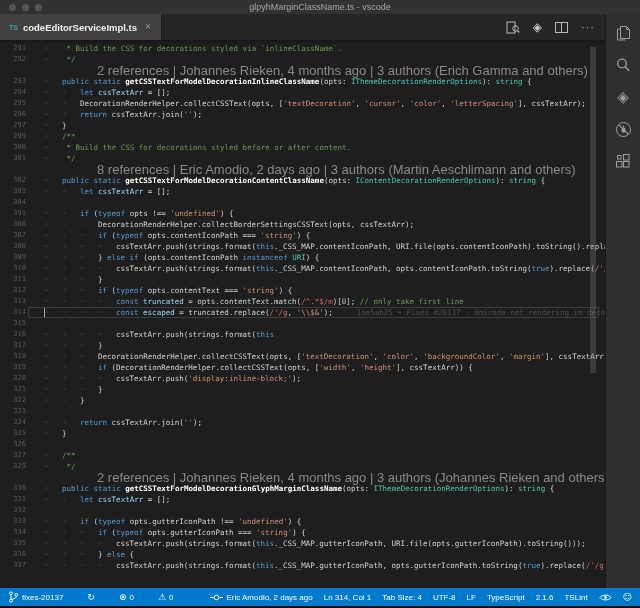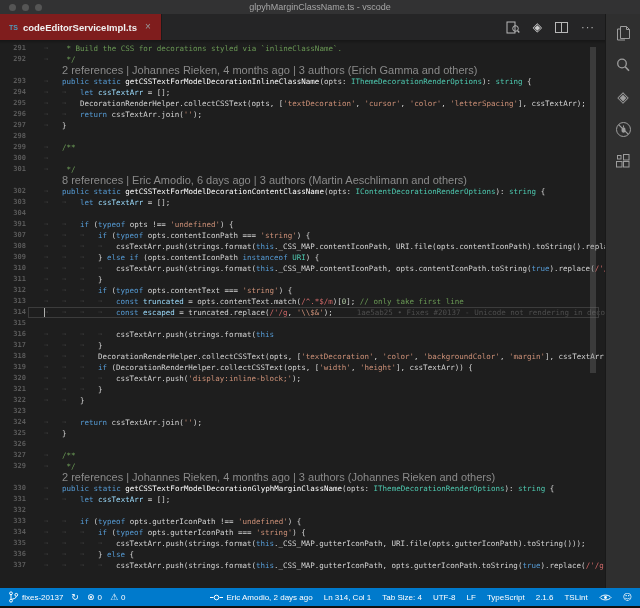--- a/index.html
+++ b/index.html
@@ -11,55 +11,55 @@
   .traffic{position:absolute;left:9px;top:4px;display:flex;gap:6px;}
   .traffic span{width:7px;height:7px;border-radius:50%;background:#555;display:block;}
   .title-text{font-size:9px;color:#a6a6a6;line-height:14px;}
 
   
   .content{display:flex;height:574px;}
   .editor-col{width:606px;display:flex;flex-direction:column;background:#1e1e1e;}
 
   
   .tabbar{height:26px;background:#252526;display:flex;align-items:stretch;position:relative;flex:none;}
-  .tab{display:flex;align-items:center;gap:5px;padding:0 10px 0 9px;background:#7f1d1d;border-right:1px solid #1b1b1b;}
+  .tab{display:flex;align-items:center;gap:5px;padding:0 10px 0 9px;background:#404040;border-right:1px solid #1b1b1b;}
   .tab-badge{font-size:7px;font-weight:bold;color:#519aba;}
   .tab-name{font-size:9.5px;font-weight:600;color:#f0f0f0;}
   .tab-close{font-size:10px;color:#9a9a9a;margin-left:3px;line-height:10px;}
   .tab-actions{margin-left:auto;display:flex;align-items:center;gap:13px;padding-right:10px;color:#b8b8b8;}
   .tab-actions .icon{display:flex;align-items:center;}
   .glyph-diamond{font-size:12px;color:#cfcfcf;font-family:"DejaVu Sans",sans-serif;}
   .more-dots{font-size:11px;letter-spacing:1px;color:#b8b8b8;}
 
   
   .editor{position:relative;flex:1;overflow:hidden;background:#1e1e1e;}
   .editor::before{content:'';position:absolute;left:0;right:0;top:0;height:4px;background:linear-gradient(#161616,rgba(22,22,22,0));z-index:5;pointer-events:none;}
   .rows{position:absolute;left:0;top:3px;right:0;}
   .row{position:relative;height:11px;line-height:11px;white-space:pre;font-family:"DejaVu Sans Mono",monospace;font-size:7.5px;display:flex;align-items:center;}
-  .ln{display:inline-block;width:26px;flex:none;text-align:right;color:#5a5a5a;font-size:7px;font-weight:bold;}
+  .ln{display:inline-block;width:26px;flex:none;text-align:right;color:#5a5a5a;font-size:7px;}
   .gut-gap{display:inline-block;width:18px;flex:none;}
   .tabch{display:inline-block;width:18px;flex:none;color:#3e3e3e;font-size:7px;}
-  .row.lens{padding-left:62px;color:#8a8a8a;font-size:11px;font-family:"Liberation Sans",sans-serif;}
+  .row.lens{padding-left:97px;color:#8a8a8a;font-size:13px;font-family:"Liberation Sans",sans-serif;}
   .row.cur::after{content:'';position:absolute;left:28px;right:6px;top:0;bottom:0;border:1px solid #3c3c3c;pointer-events:none;}
   .cursor-caret{position:absolute;left:44px;top:1px;bottom:1px;width:1px;background:#aeafad;}
   .blame{color:#4d4d4d;font-size:7.5px;margin-left:24px;}
   
   .tk-d{color:#d4d4d4}.tk-k{color:#569cd6}.tk-t{color:#4ec9b0}.tk-s{color:#ce9178}
-  .tk-c{color:#6a9955}.tk-f{color:#ffffff;font-weight:normal}.tk-v{color:#9cdcfe}
+  .tk-c{color:#6a9955}.tk-f{color:#ffffff;font-weight:bold}.tk-v{color:#9cdcfe}
   .tk-r{color:#d16969}.tk-n{color:#b5cea8}
   .vscroll{position:absolute;right:9px;top:7px;width:6px;height:326px;background:rgba(121,121,121,.32);z-index:6;}
 
   
   .activitybar{width:34px;background:#2f2f2f;border-left:1px solid #191919;display:flex;flex-direction:column;align-items:center;padding-top:9px;gap:12px;}
   .activitybar .ab-item{width:20px;height:20px;display:flex;align-items:center;justify-content:center;color:#9d9d9d;}
   .activitybar .glyph-diamond{font-size:15px;color:#9d9d9d;}
 
   
   .statusbar{height:18px;background:#007acc;display:flex;align-items:center;padding:0 8px;color:#ffffff;font-size:8px;}
-  .sb-left{display:flex;align-items:center;gap:8px;text-align:right;}
+  .sb-left{display:flex;align-items:center;gap:24px;text-align:right;}
   .sb-right{margin-left:auto;display:flex;align-items:flex-end;gap:11px;}
   .sb-item{display:flex;align-items:center;gap:3px;white-space:nowrap;}
   .sb-item .uni{font-size:9px;line-height:9px;font-family:"DejaVu Sans",sans-serif;}
   .window-bottom{height:2px;background:#101010;}
   svg{display:block;}
 </style>
 </head>
 <body>
 
 <div class="window">
@@ -115,29 +115,29 @@
       <div class="editor">
         <div class="rows" id="code-rows">
             <div class="row code"><span class="ln">291</span><span class="gut-gap"></span><span class="tabch">→</span><span class="tk-c"> * Build the CSS for decorations styled via `inlineClassName`.</span></div>
             <div class="row code"><span class="ln">292</span><span class="gut-gap"></span><span class="tabch">→</span><span class="tk-c"> */</span></div>
             <div class="row lens">2 references | Johannes Rieken, 4 months ago | 3 authors (Erich Gamma and others)</div>
             <div class="row code"><span class="ln">293</span><span class="gut-gap"></span><span class="tabch">→</span><span class="tk-k">public</span><span class="tk-d"> </span><span class="tk-k">static</span><span class="tk-d"> </span><span class="tk-f">getCSSTextForModelDecorationInlineClassName</span><span class="tk-d">(opts: </span><span class="tk-t">IThemeDecorationRenderOptions</span><span class="tk-d">): </span><span class="tk-t">string</span><span class="tk-d"> {</span></div>
             <div class="row code"><span class="ln">294</span><span class="gut-gap"></span><span class="tabch">→</span><span class="tabch">→</span><span class="tk-k">let</span><span class="tk-d"> </span><span class="tk-v">cssTextArr</span><span class="tk-d"> = [];</span></div>
             <div class="row code"><span class="ln">295</span><span class="gut-gap"></span><span class="tabch">→</span><span class="tabch">→</span><span class="tk-d">DecorationRenderHelper.collectCSSText(opts, [</span><span class="tk-s">'textDecoration'</span><span class="tk-d">, </span><span class="tk-s">'cursor'</span><span class="tk-d">, </span><span class="tk-s">'color'</span><span class="tk-d">, </span><span class="tk-s">'letterSpacing'</span><span class="tk-d">], cssTextArr);</span></div>
             <div class="row code"><span class="ln">296</span><span class="gut-gap"></span><span class="tabch">→</span><span class="tabch">→</span><span class="tk-k">return</span><span class="tk-d"> cssTextArr.join(</span><span class="tk-s">''</span><span class="tk-d">);</span></div>
             <div class="row code"><span class="ln">297</span><span class="gut-gap"></span><span class="tabch">→</span><span class="tk-d">}</span></div>
-            <div class="row code"><span class="ln">298</span><span class="gut-gap"></span></div>
             <div class="row code"><span class="ln">299</span><span class="gut-gap"></span><span class="tabch">→</span><span class="tk-c">/**</span></div>
-            <div class="row code"><span class="ln">300</span><span class="gut-gap"></span><span class="tabch">→</span></div>
+            <div class="row code"><span class="ln">300</span><span class="gut-gap"></span><span class="tabch">→</span><span class="tk-c"> * Build the CSS for decorations styled before or after content.</span></div>
             <div class="row code"><span class="ln">301</span><span class="gut-gap"></span><span class="tabch">→</span><span class="tk-c"> */</span></div>
-            <div class="row lens">8 references | Eric Amodio, 6 days ago | 3 authors (Martin Aeschlimann and others)</div>
+            <div class="row lens">8 references | Eric Amodio, 2 days ago | 3 authors (Martin Aeschlimann and others)</div>
             <div class="row code"><span class="ln">302</span><span class="gut-gap"></span><span class="tabch">→</span><span class="tk-k">public</span><span class="tk-d"> </span><span class="tk-k">static</span><span class="tk-d"> </span><span class="tk-f">getCSSTextForModelDecorationContentClassName</span><span class="tk-d">(opts: </span><span class="tk-t">IContentDecorationRenderOptions</span><span class="tk-d">): </span><span class="tk-t">string</span><span class="tk-d"> {</span></div>
             <div class="row code"><span class="ln">303</span><span class="gut-gap"></span><span class="tabch">→</span><span class="tabch">→</span><span class="tk-k">let</span><span class="tk-d"> </span><span class="tk-v">cssTextArr</span><span class="tk-d"> = [];</span></div>
             <div class="row code"><span class="ln">304</span><span class="gut-gap"></span></div>
             <div class="row code"><span class="ln">391</span><span class="gut-gap"></span><span class="tabch">→</span><span class="tabch">→</span><span class="tk-k">if</span><span class="tk-d"> (</span><span class="tk-k">typeof</span><span class="tk-d"> opts !== </span><span class="tk-s">'undefined'</span><span class="tk-d">) {</span></div>
+            <div class="row code"><span class="ln">306</span><span class="gut-gap"></span><span class="tabch">→</span><span class="tabch">→</span><span class="tabch">→</span><span class="tk-d">DecorationRenderHelper.collectBorderSettingsCSSText(opts, cssTextArr);</span></div>
             <div class="row code"><span class="ln">307</span><span class="gut-gap"></span><span class="tabch">→</span><span class="tabch">→</span><span class="tabch">→</span><span class="tk-k">if</span><span class="tk-d"> (</span><span class="tk-k">typeof</span><span class="tk-d"> opts.contentIconPath === </span><span class="tk-s">'string'</span><span class="tk-d">) {</span></div>
             <div class="row code"><span class="ln">308</span><span class="gut-gap"></span><span class="tabch">→</span><span class="tabch">→</span><span class="tabch">→</span><span class="tabch">→</span><span class="tk-d">cssTextArr.push(strings.format(</span><span class="tk-k">this</span><span class="tk-d">._CSS_MAP.contentIconPath, URI.file(opts.contentIconPath).toString().replace(</span></div>
             <div class="row code"><span class="ln">309</span><span class="gut-gap"></span><span class="tabch">→</span><span class="tabch">→</span><span class="tabch">→</span><span class="tk-d">} </span><span class="tk-k">else</span><span class="tk-d"> </span><span class="tk-k">if</span><span class="tk-d"> (opts.contentIconPath </span><span class="tk-k">instanceof</span><span class="tk-d"> </span><span class="tk-t">URI</span><span class="tk-d">) {</span></div>
             <div class="row code"><span class="ln">310</span><span class="gut-gap"></span><span class="tabch">→</span><span class="tabch">→</span><span class="tabch">→</span><span class="tabch">→</span><span class="tk-d">cssTextArr.push(strings.format(</span><span class="tk-k">this</span><span class="tk-d">._CSS_MAP.contentIconPath, opts.contentIconPath.toString(</span><span class="tk-k">true</span><span class="tk-d">).replace(</span><span class="tk-r">/'/g</span></div>
             <div class="row code"><span class="ln">311</span><span class="gut-gap"></span><span class="tabch">→</span><span class="tabch">→</span><span class="tabch">→</span><span class="tk-d">}</span></div>
             <div class="row code"><span class="ln">312</span><span class="gut-gap"></span><span class="tabch">→</span><span class="tabch">→</span><span class="tabch">→</span><span class="tk-k">if</span><span class="tk-d"> (</span><span class="tk-k">typeof</span><span class="tk-d"> opts.contentText === </span><span class="tk-s">'string'</span><span class="tk-d">) {</span></div>
             <div class="row code"><span class="ln">313</span><span class="gut-gap"></span><span class="tabch">→</span><span class="tabch">→</span><span class="tabch">→</span><span class="tabch">→</span><span class="tk-k">const</span><span class="tk-d"> </span><span class="tk-v">truncated</span><span class="tk-d"> = opts.contentText.match(</span><span class="tk-r">/^.*$/m</span><span class="tk-d">)[</span><span class="tk-n">0</span><span class="tk-d">]; </span><span class="tk-c">// only take first line</span></div>
             <div class="row code cur"><span class="ln">314</span><span class="gut-gap"></span><span class="tabch">→</span><span class="tabch">→</span><span class="tabch">→</span><span class="tabch">→</span><span class="tk-k">const</span><span class="tk-d"> </span><span class="tk-v">escaped</span><span class="tk-d"> = truncated.replace(</span><span class="tk-r">/'/g</span><span class="tk-d">, </span><span class="tk-s">'\\$&amp;'</span><span class="tk-d">);</span><span class="blame">1ae5ab25 • Fixes #20137 - Unicode not rendering in decor</span><span class="cursor-caret"></span></div>
             <div class="row code"><span class="ln">315</span><span class="gut-gap"></span></div>
             <div class="row code"><span class="ln">316</span><span class="gut-gap"></span><span class="tabch">→</span><span class="tabch">→</span><span class="tabch">→</span><span class="tabch">→</span><span class="tk-d">cssTextArr.push(strings.format(</span><span class="tk-k">this</span></div>

